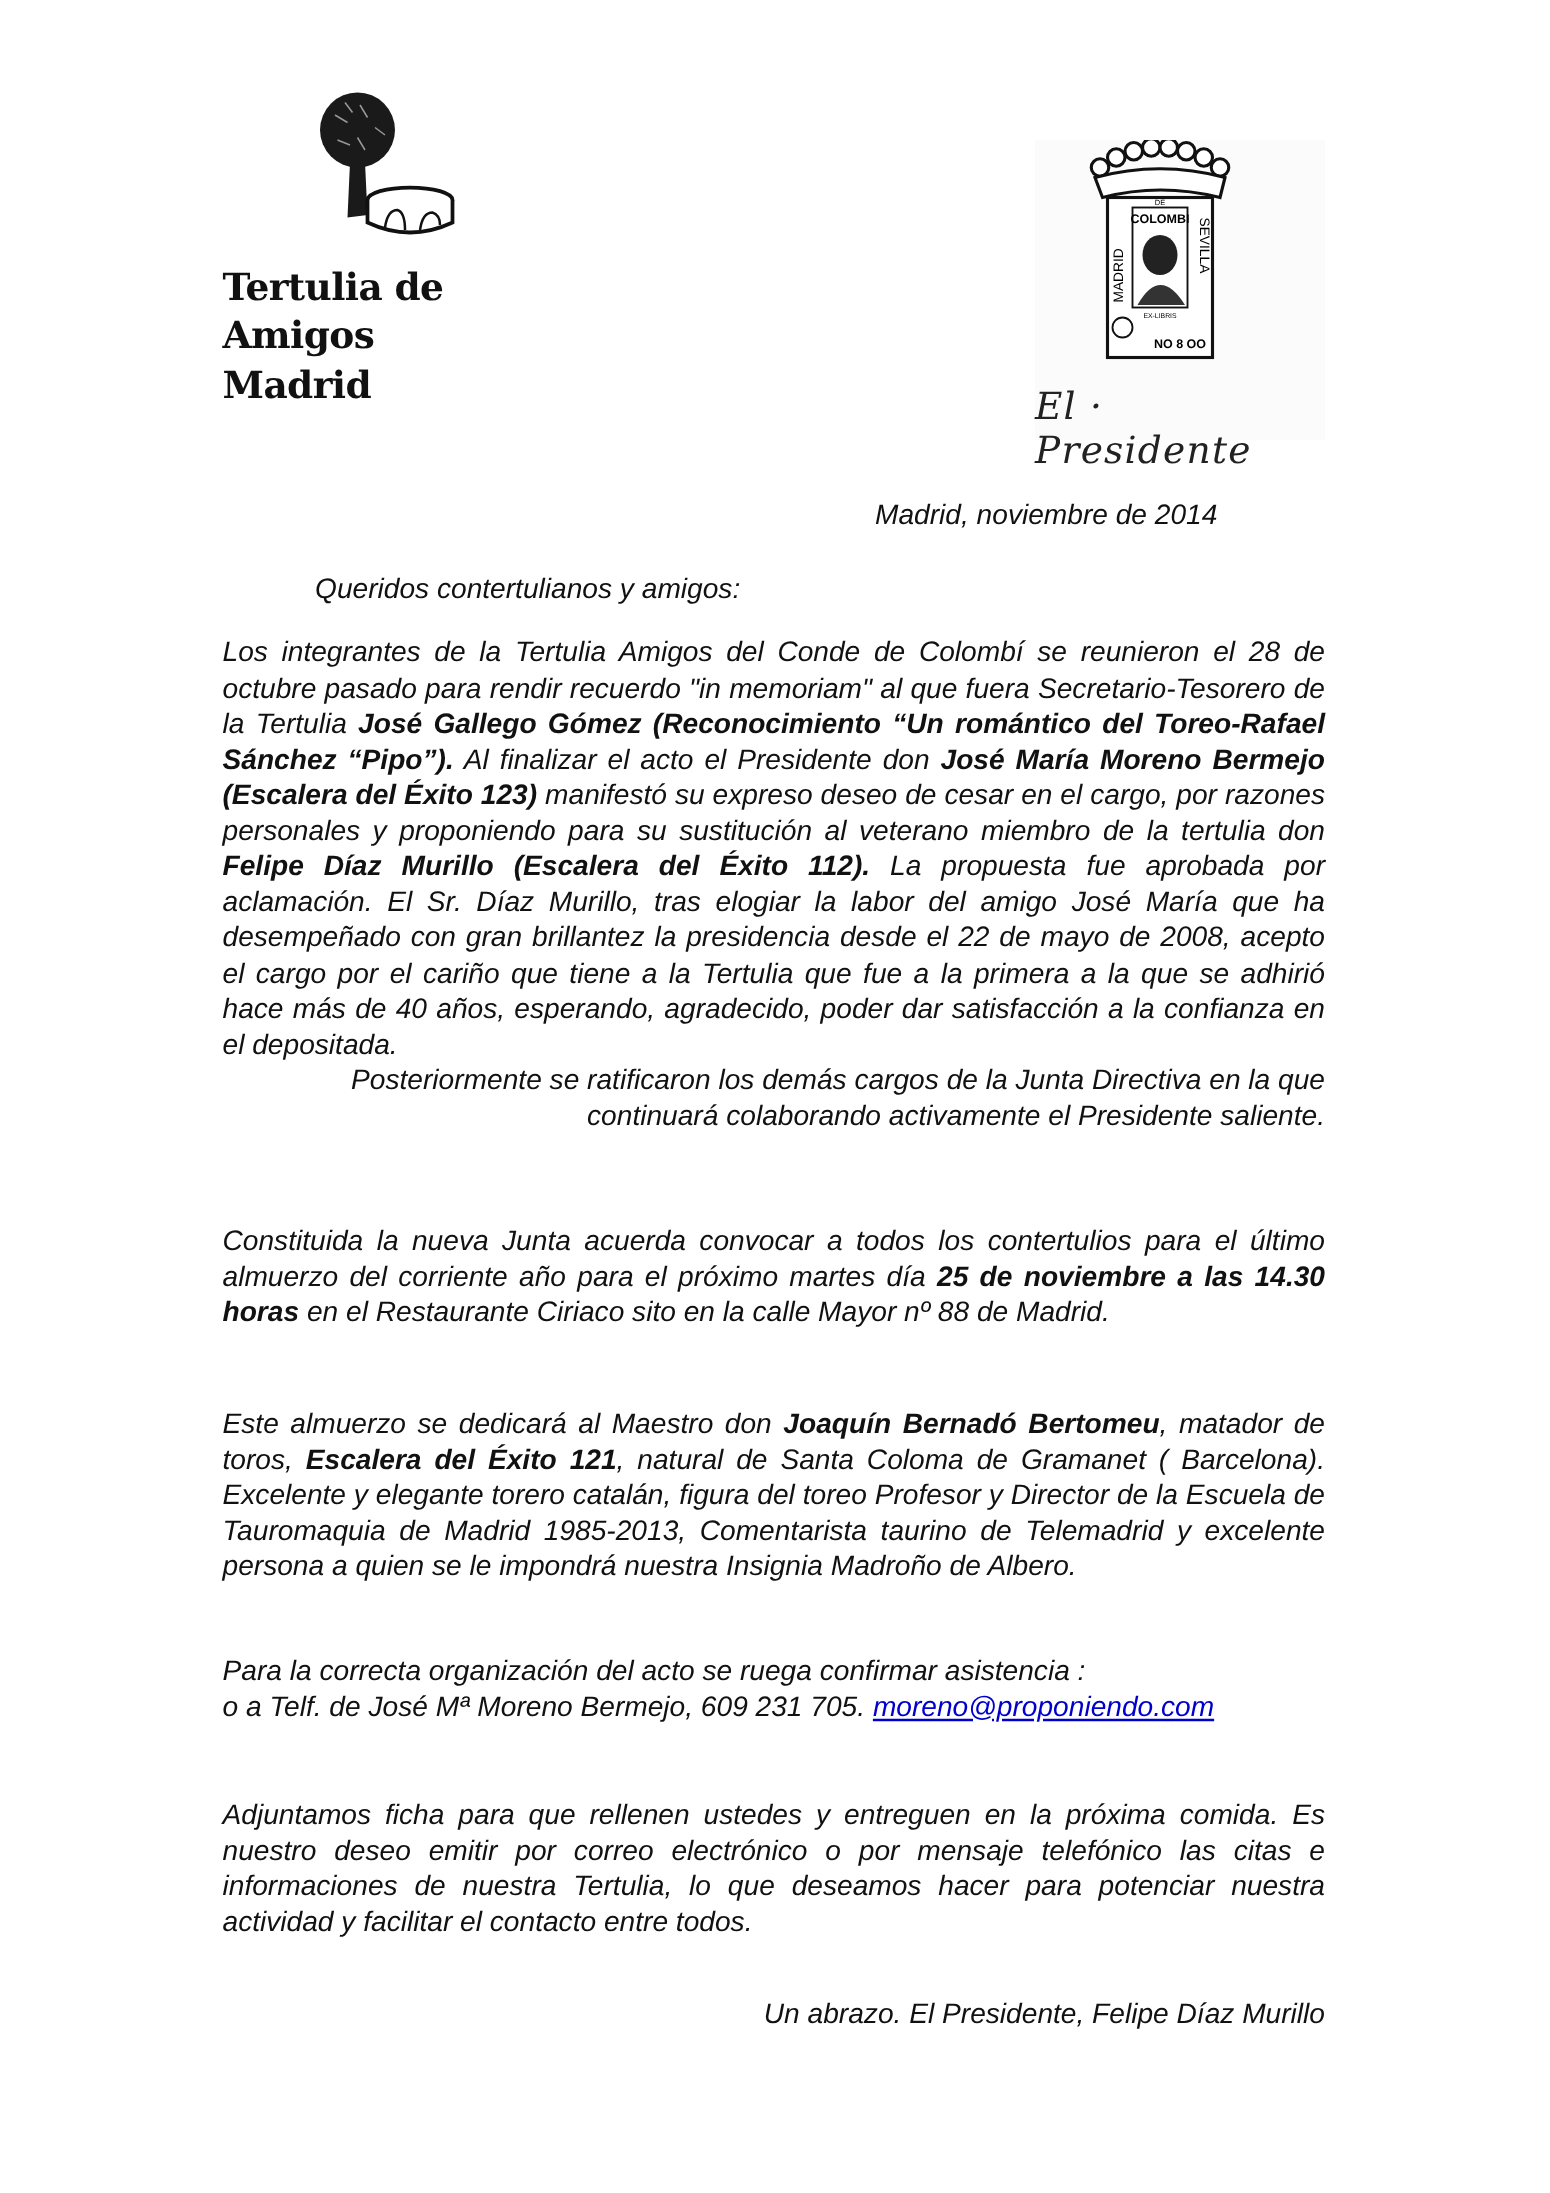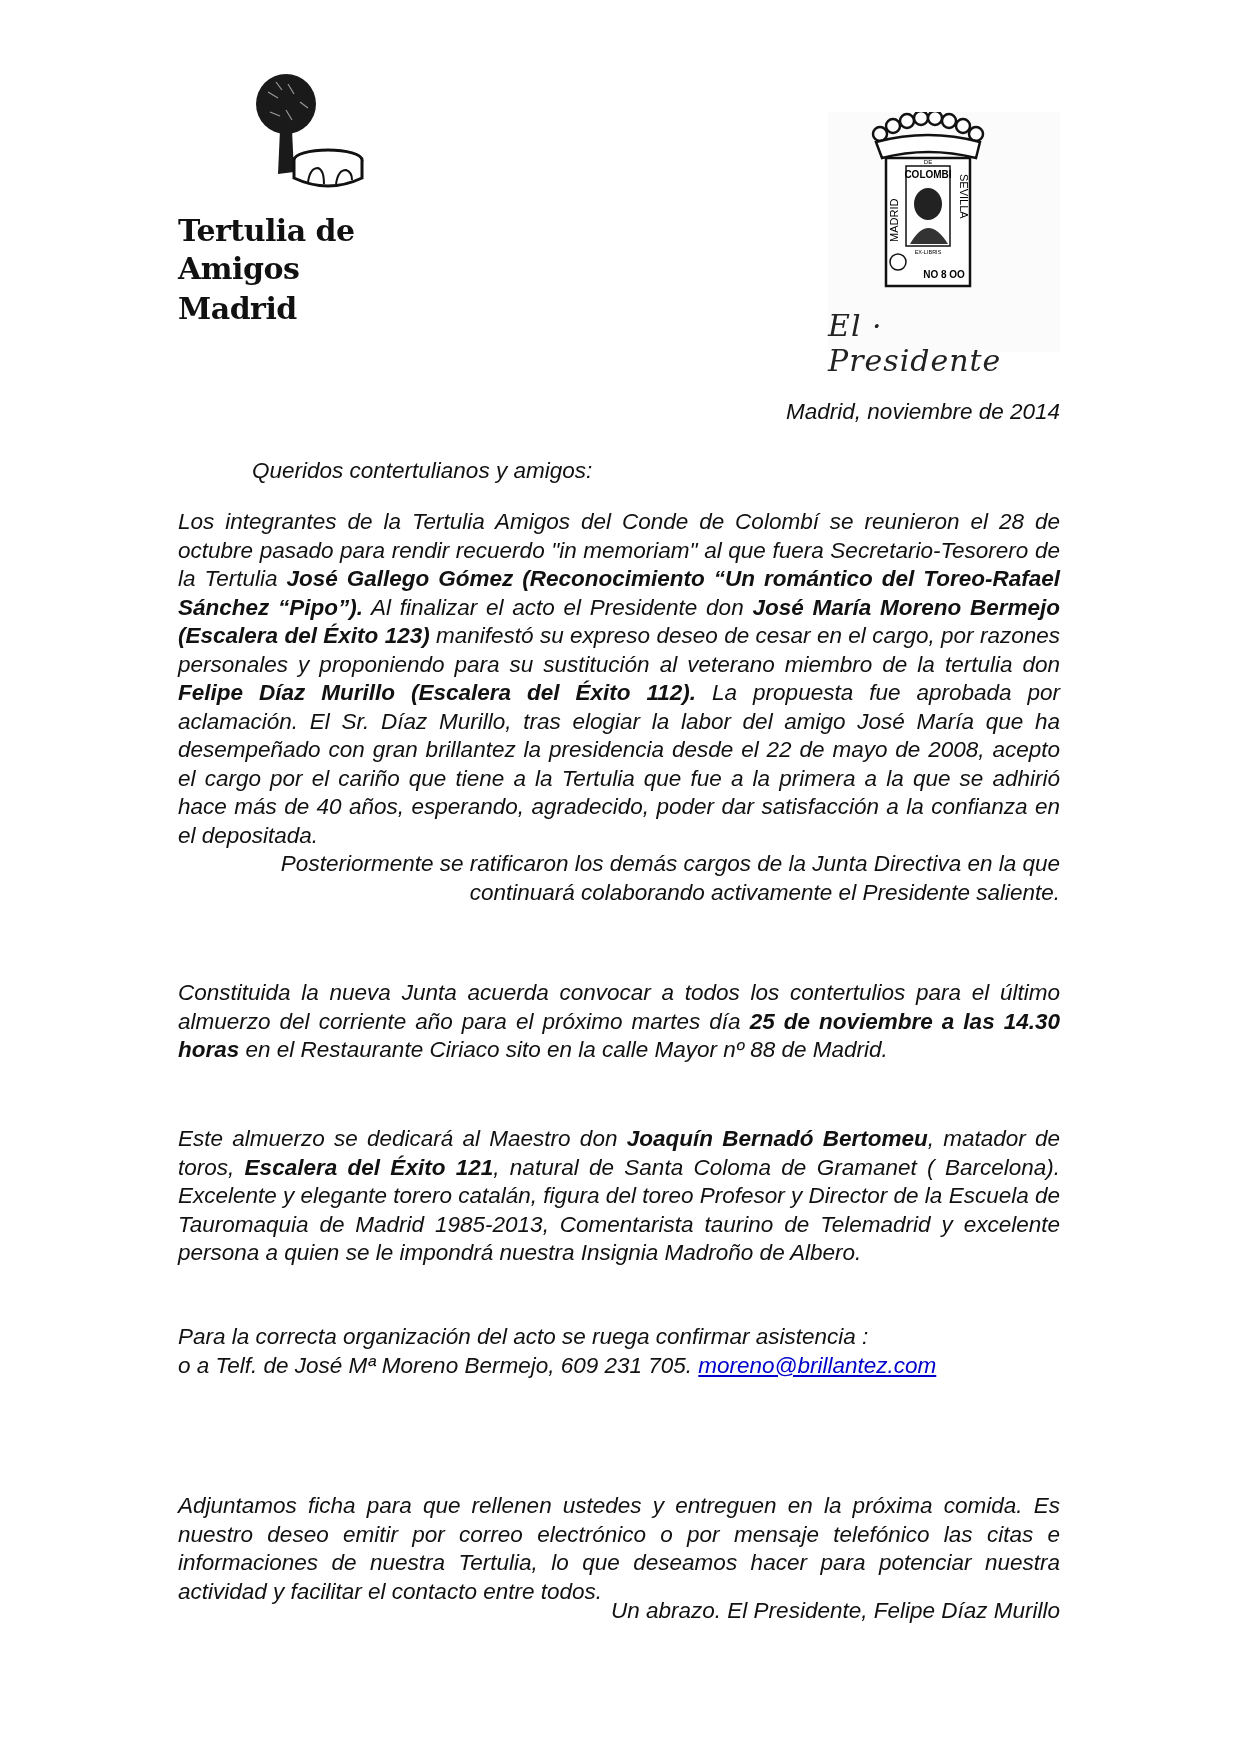--- a/index.html
+++ b/index.html
@@ -7,28 +7,28 @@
   .logo-left { position: absolute; left: 178px; top: 72px; width: 260px; height: 280px; }
   .logo-left svg { position: absolute; left: 70px; top: 0; }
   .gothic { position: absolute; left: 0; width: 260px; text-align: left; font-family: "DejaVu Serif", serif; font-weight: bold; font-size: 30px; letter-spacing: -0.5px; line-height: 38px; color: #111; }
   .g1 { top: 140px; }
   .g2 { top: 178px; }
   .g3 { top: 218px; }
   .logo-right { position: absolute; left: 828px; top: 112px; width: 232px; height: 240px; background: #fbfbfb; }
   .logo-right svg { position: absolute; left: 40px; top: 0; }
   .presidente-sig { position: absolute; left: 0; width: 232px; top: 196px; text-align: left; font-family: "DejaVu Serif", serif; font-style: italic; font-size: 30px; color: #222; letter-spacing: 1px; }
   .text { position: absolute; font-style: italic; font-size: 22.5px; line-height: 28.5px; color: #111; }
-  .date { left: 700px; top: 398px; width: 360px; text-align: right; }
+  .date { left: 700px; top: 398px; width: 360px; }
   .greeting { left: 252px; top: 457px; }
   .para { left: 178px; width: 882px; text-align: justify; }
   .p1 { top: 508px; }
   .p2 { top: 979px; }
   .p3 { top: 1125px; }
   .p4 { top: 1323px; text-align: left; }
-  .p5 { top: 1492px; }
+  .p5 { top: 1438px; }
   .sign { left: 500px; top: 1597px; width: 560px; text-align: right; }
   b { font-weight: bold; }
   a { color: #0000cc; text-decoration: underline; }
   .line { display: block; }
 </style>
 </head>
 <body>
 
 <div class="logo-left">
   <svg width="120" height="130" viewBox="0 0 120 130">
@@ -91,18 +91,18 @@
 <div class="text para p2">
   <span>Constituida la nueva Junta  acuerda convocar a todos los contertulios para el último almuerzo del corriente año para el próximo martes día </span><b>25 de noviembre a las 14.30 horas</b><span> en el Restaurante Ciriaco sito en la calle Mayor nº 88 de Madrid.</span>
 </div>
 
 <div class="text para p3">
   <span>Este almuerzo se dedicará al Maestro don </span><b>Joaquín Bernadó Bertomeu</b><span>, matador de toros, </span><b>Escalera del Éxito 121</b><span>,  natural de Santa Coloma de Gramanet ( Barcelona). Excelente y elegante torero catalán,  figura del toreo  Profesor y Director de la Escuela de Tauromaquia de Madrid 1985-2013, Comentarista taurino de Telemadrid y excelente persona a quien se le impondrá nuestra Insignia Madroño de Albero.</span>
 </div>
 
 <div class="text para p4">
   <span class="line">Para  la correcta organización del acto se ruega confirmar asistencia :</span>
-  <span class="line"><span>o a Telf. de José Mª Moreno Bermejo, 609 231 705. </span><a>moreno@brillantez.com</a></span>
+  <span class="line"><span>o a Telf. de José Mª Moreno Bermejo, 609 231 705. </span><a>moreno@proponiendo.com</a></span>
 </div>
 
 <div class="text para p5">Adjuntamos ficha para que rellenen ustedes y entreguen en la próxima comida. Es nuestro deseo emitir por correo electrónico o por mensaje telefónico las citas e informaciones de nuestra Tertulia, lo que deseamos hacer para potenciar nuestra actividad y facilitar el contacto entre todos.</div>
 
 <div class="text sign">Un abrazo. El Presidente, Felipe Díaz Murillo</div>
 
 </body></html>

